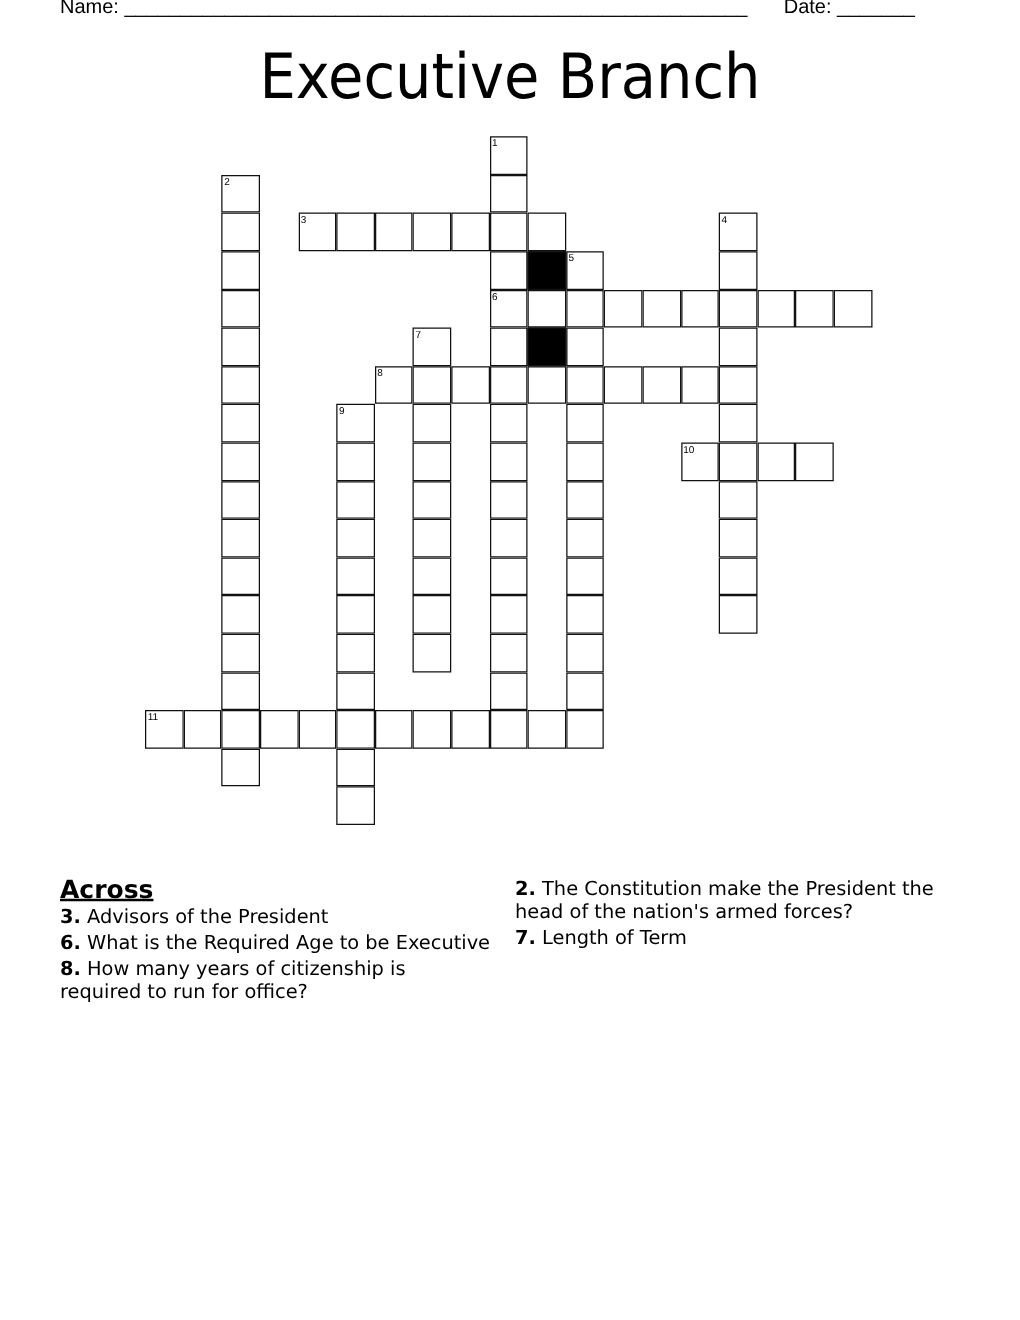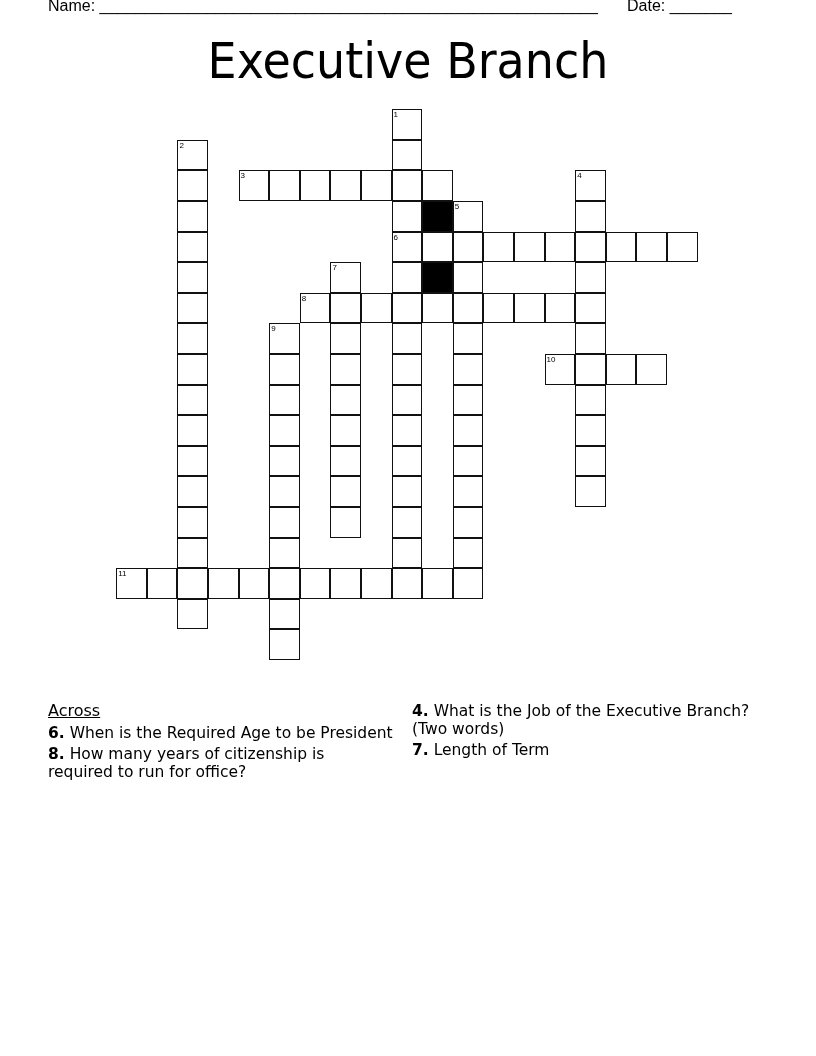--- a/index.html
+++ b/index.html
@@ -4,21 +4,21 @@
 <style>
   html, body { margin:0; padding:0; background:#ffffff; }
   body { width:816px; height:1056px; position:relative; overflow:hidden; font-family:"DejaVu Sans", sans-serif; color:#000; }
   .hdr { position:absolute; top:-3px; font-family:"Liberation Sans", sans-serif; font-size:16px; color:#000; white-space:nowrap; }
   .title { position:absolute; top:32px; left:0; width:816px; text-align:center; font-family:"DejaVu Sans", sans-serif; font-size:50px; letter-spacing:0px; font-weight:normal; transform:scaleX(0.92); }
   #grid { position:absolute; left:0; top:0; width:816px; height:700px; }
   .cell { position:absolute; width:30.6px; height:30.6px; box-sizing:border-box; border:1.6px solid #111; background:#fff; margin-left:-0.8px; margin-top:-0.8px; }
   .cell.black { background:#000; }
   .num { position:absolute; left:1px; top:0px; font-family:"Liberation Sans", sans-serif; font-size:8px; line-height:9px; color:#000; }
   .clues { position:absolute; top:702px; font-family:"DejaVu Sans", sans-serif; font-size:15.5px; line-height:18px; }
-  .clues h3 { margin:0 0 4px 0; font-size:16px; font-weight:normal; text-decoration:underline; }
+  .clues h3 { margin:0 0 4px 0; font-size:20px; font-weight:bold; text-decoration:underline; }
   .clue { margin:0 0 3px 0; }
   .clue b { font-weight:bold; }
 </style>
 </head>
 <body>
 
 <div class="hdr" style="left:48px;">Name: ________________________________________________________</div>
 <div class="hdr" style="left:627px;">Date: _______</div>
 
 <div class="title">Executive Branch</div>
@@ -151,20 +151,21 @@
     <div class="cell" style="left: 300.6px; top: 569px;"></div>
     <div class="cell" style="left: 331.2px; top: 569px;"></div>
     <div class="cell" style="left: 361.8px; top: 569px;"></div>
     <div class="cell" style="left: 423px; top: 569px;"></div>
     <div class="cell black" style="left: 423px; top: 201.8px;"></div>
     <div class="cell black" style="left: 423px; top: 263px;"></div>
   </div>
 
 <div class="clues" style="left:48px; width:345px;">
   <h3>Across</h3>
-  <div class="clue"><b>6.</b> <span>When is the Required Age to be President</span></div>
+  <div class="clue"><b>3.</b> <span>Advisors of the President</span></div>
+  <div class="clue"><b>6.</b> <span>What is the Required Age to be Executive</span></div>
   <div class="clue"><b>8.</b> <span>How many years of citizenship is required to run for office?</span></div>
 </div>
 
 <div class="clues" style="left:412px; width:345px;">
-  <div class="clue"><b>4.</b> <span>What is the Job of the Executive Branch? (Two words)</span></div>
+  <div class="clue"><b>2.</b> <span>The Constitution make the President the head of the nation's armed forces?</span></div>
   <div class="clue"><b>7.</b> <span>Length of Term</span></div>
 </div>
 
 </body></html>

